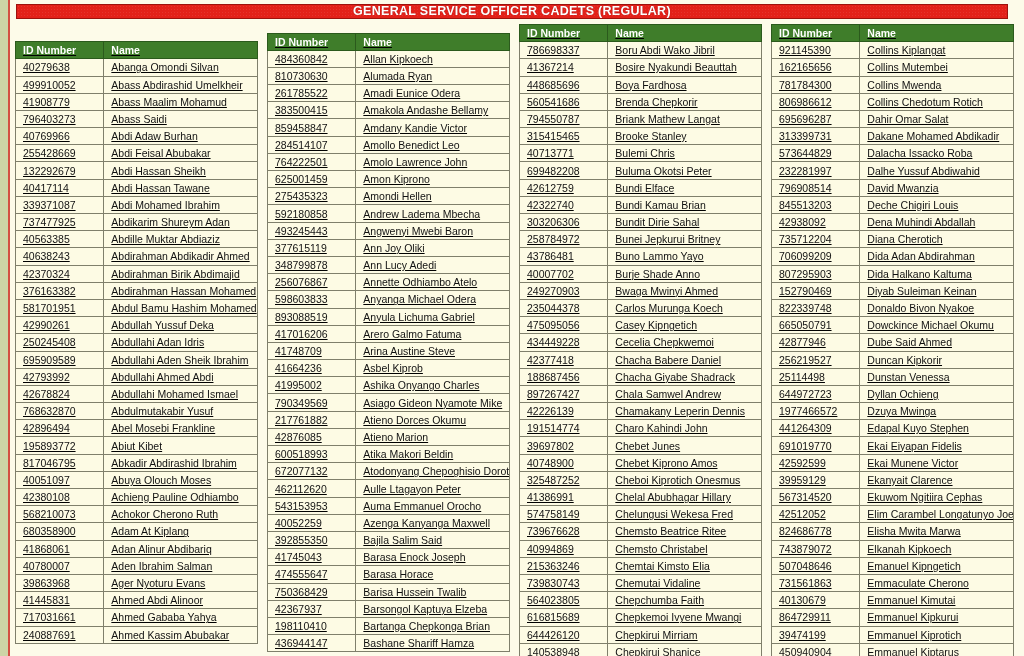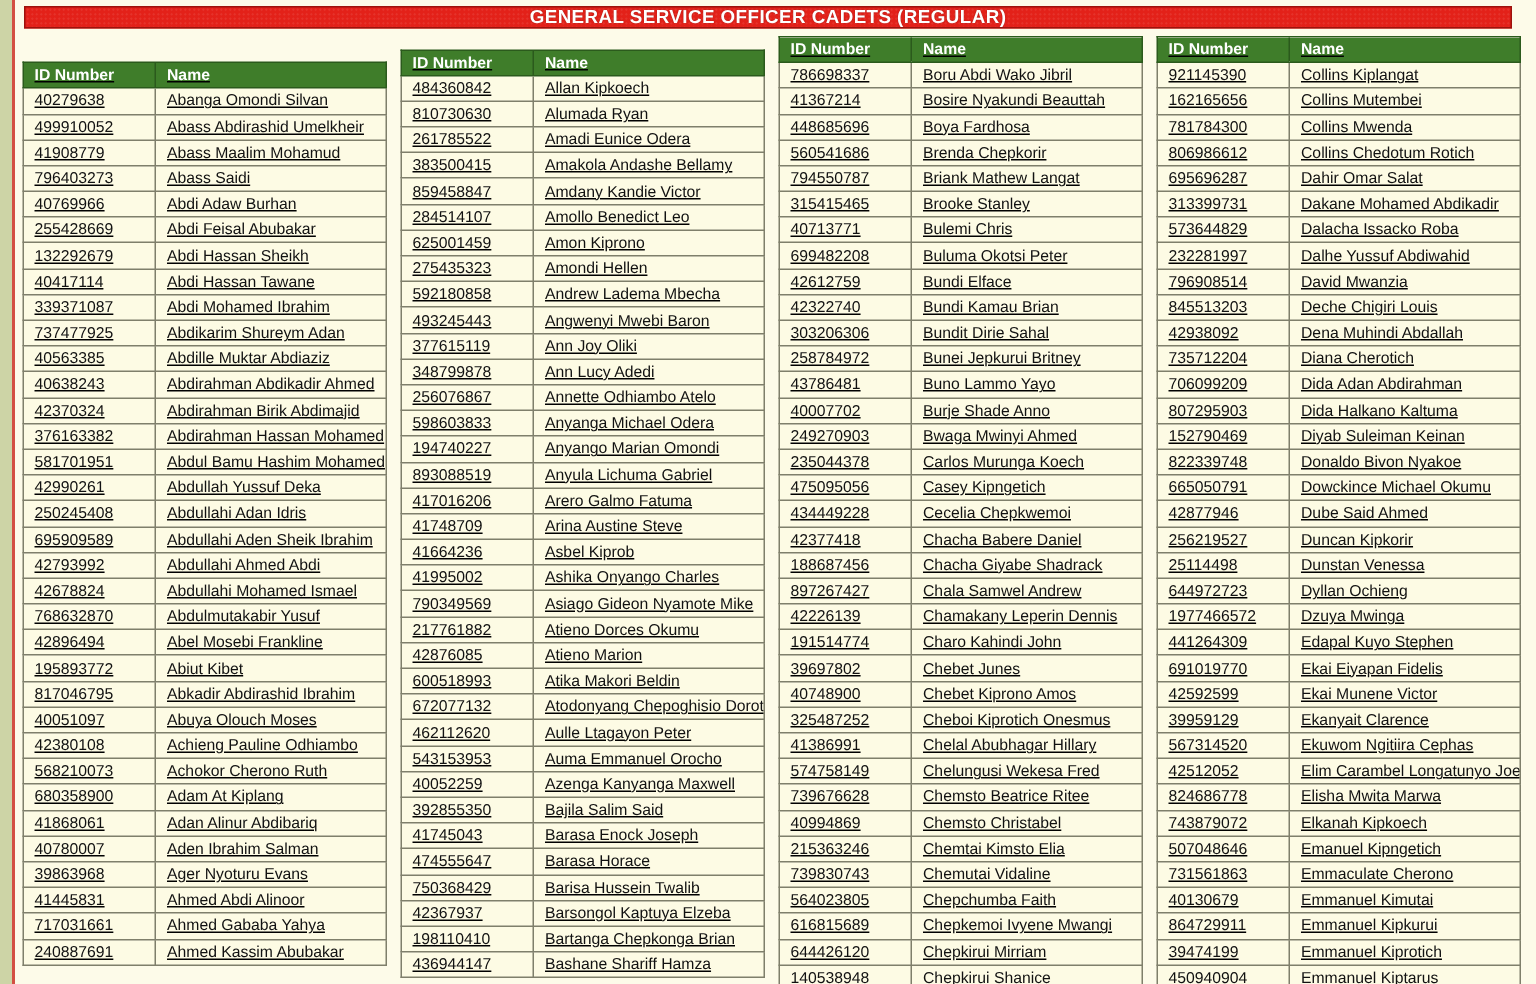--- a/index.html
+++ b/index.html
@@ -337,20 +337,24 @@
             </tr>
             <tr>
               <td class="id">859458847</td>
               <td class="name">Amdany Kandie Victor</td>
             </tr>
             <tr>
               <td class="id">284514107</td>
               <td class="name">Amollo Benedict Leo</td>
             </tr>
             <tr>
+              <td class="id">764222501</td>
+              <td class="name">Amolo Lawrence John</td>
+            </tr>
+            <tr>
               <td class="id">625001459</td>
               <td class="name">Amon Kiprono</td>
             </tr>
             <tr>
               <td class="id">275435323</td>
               <td class="name">Amondi Hellen</td>
             </tr>
             <tr>
               <td class="id">592180858</td>
               <td class="name">Andrew Ladema Mbecha</td>
@@ -367,24 +371,20 @@
               <td class="id">348799878</td>
               <td class="name">Ann Lucy Adedi</td>
             </tr>
             <tr>
               <td class="id">256076867</td>
               <td class="name">Annette Odhiambo Atelo</td>
             </tr>
             <tr>
               <td class="id">598603833</td>
               <td class="name">Anyanga Michael Odera</td>
-            </tr>
-            <tr>
-              <td class="id">194740227</td>
-              <td class="name">Anyango Marian Omondi</td>
             </tr>
             <tr>
               <td class="id">893088519</td>
               <td class="name">Anyula Lichuma Gabriel</td>
             </tr>
             <tr>
               <td class="id">417016206</td>
               <td class="name">Arero Galmo Fatuma</td>
             </tr>
             <tr>

